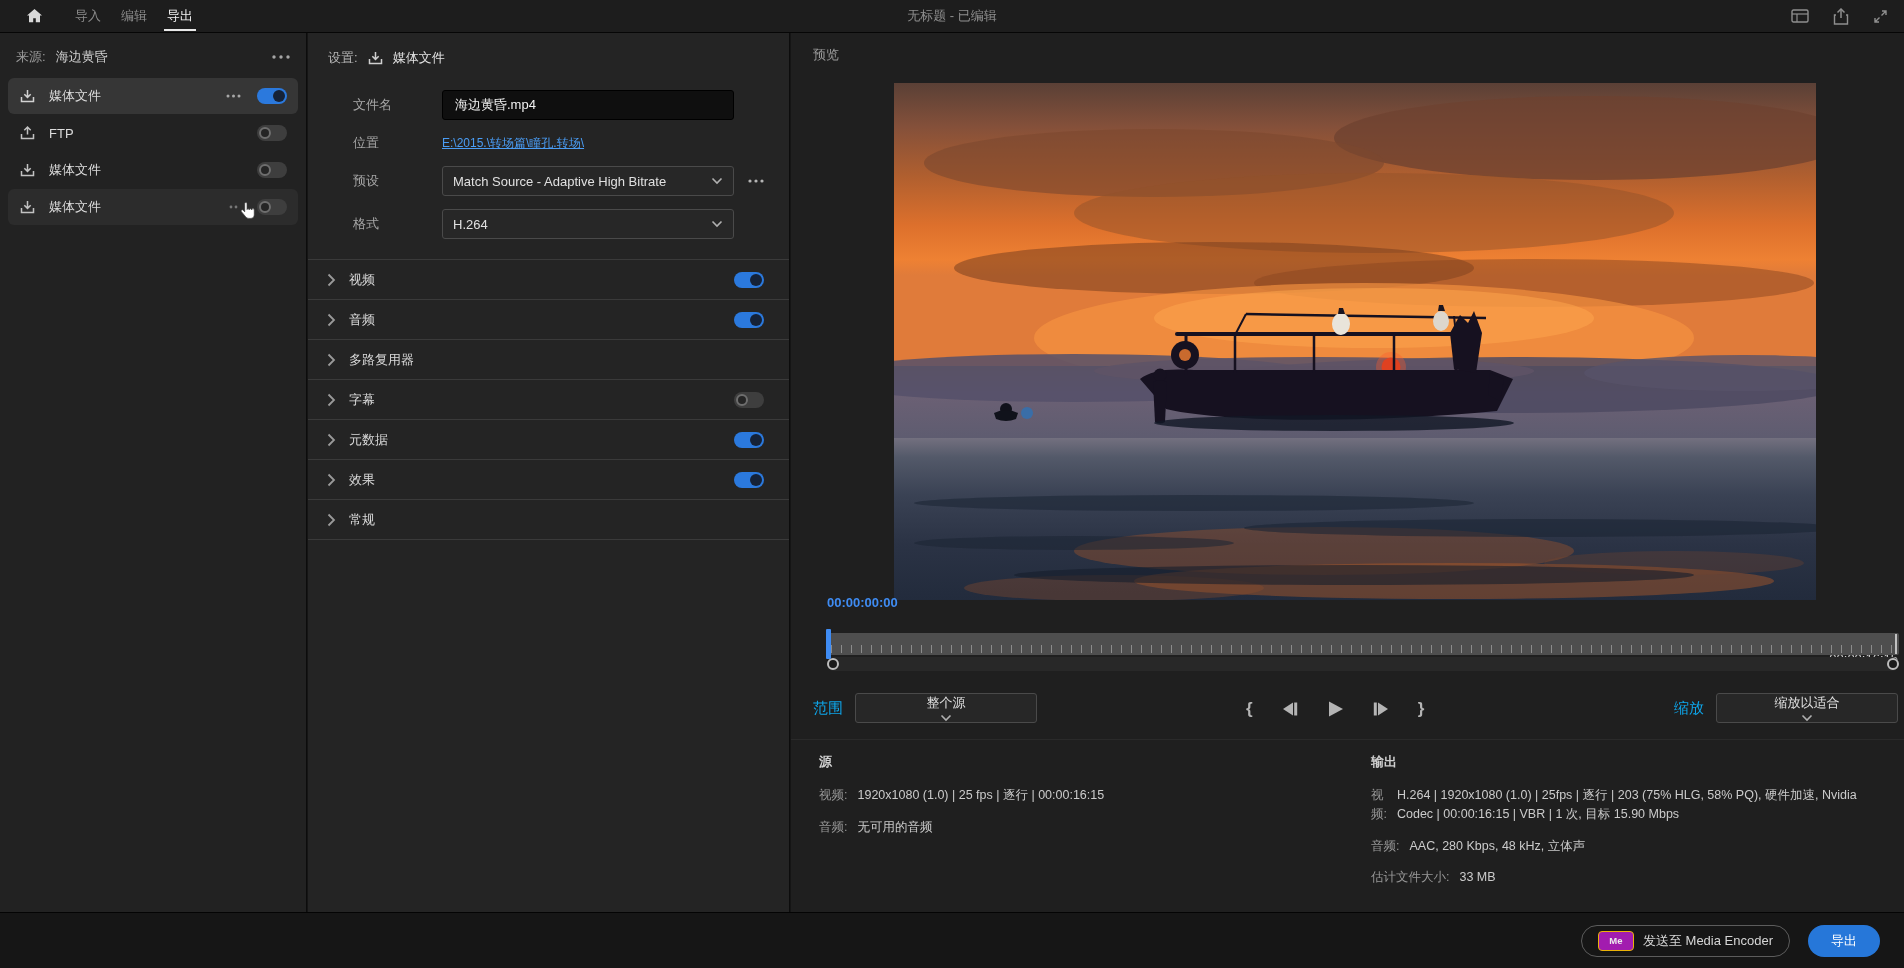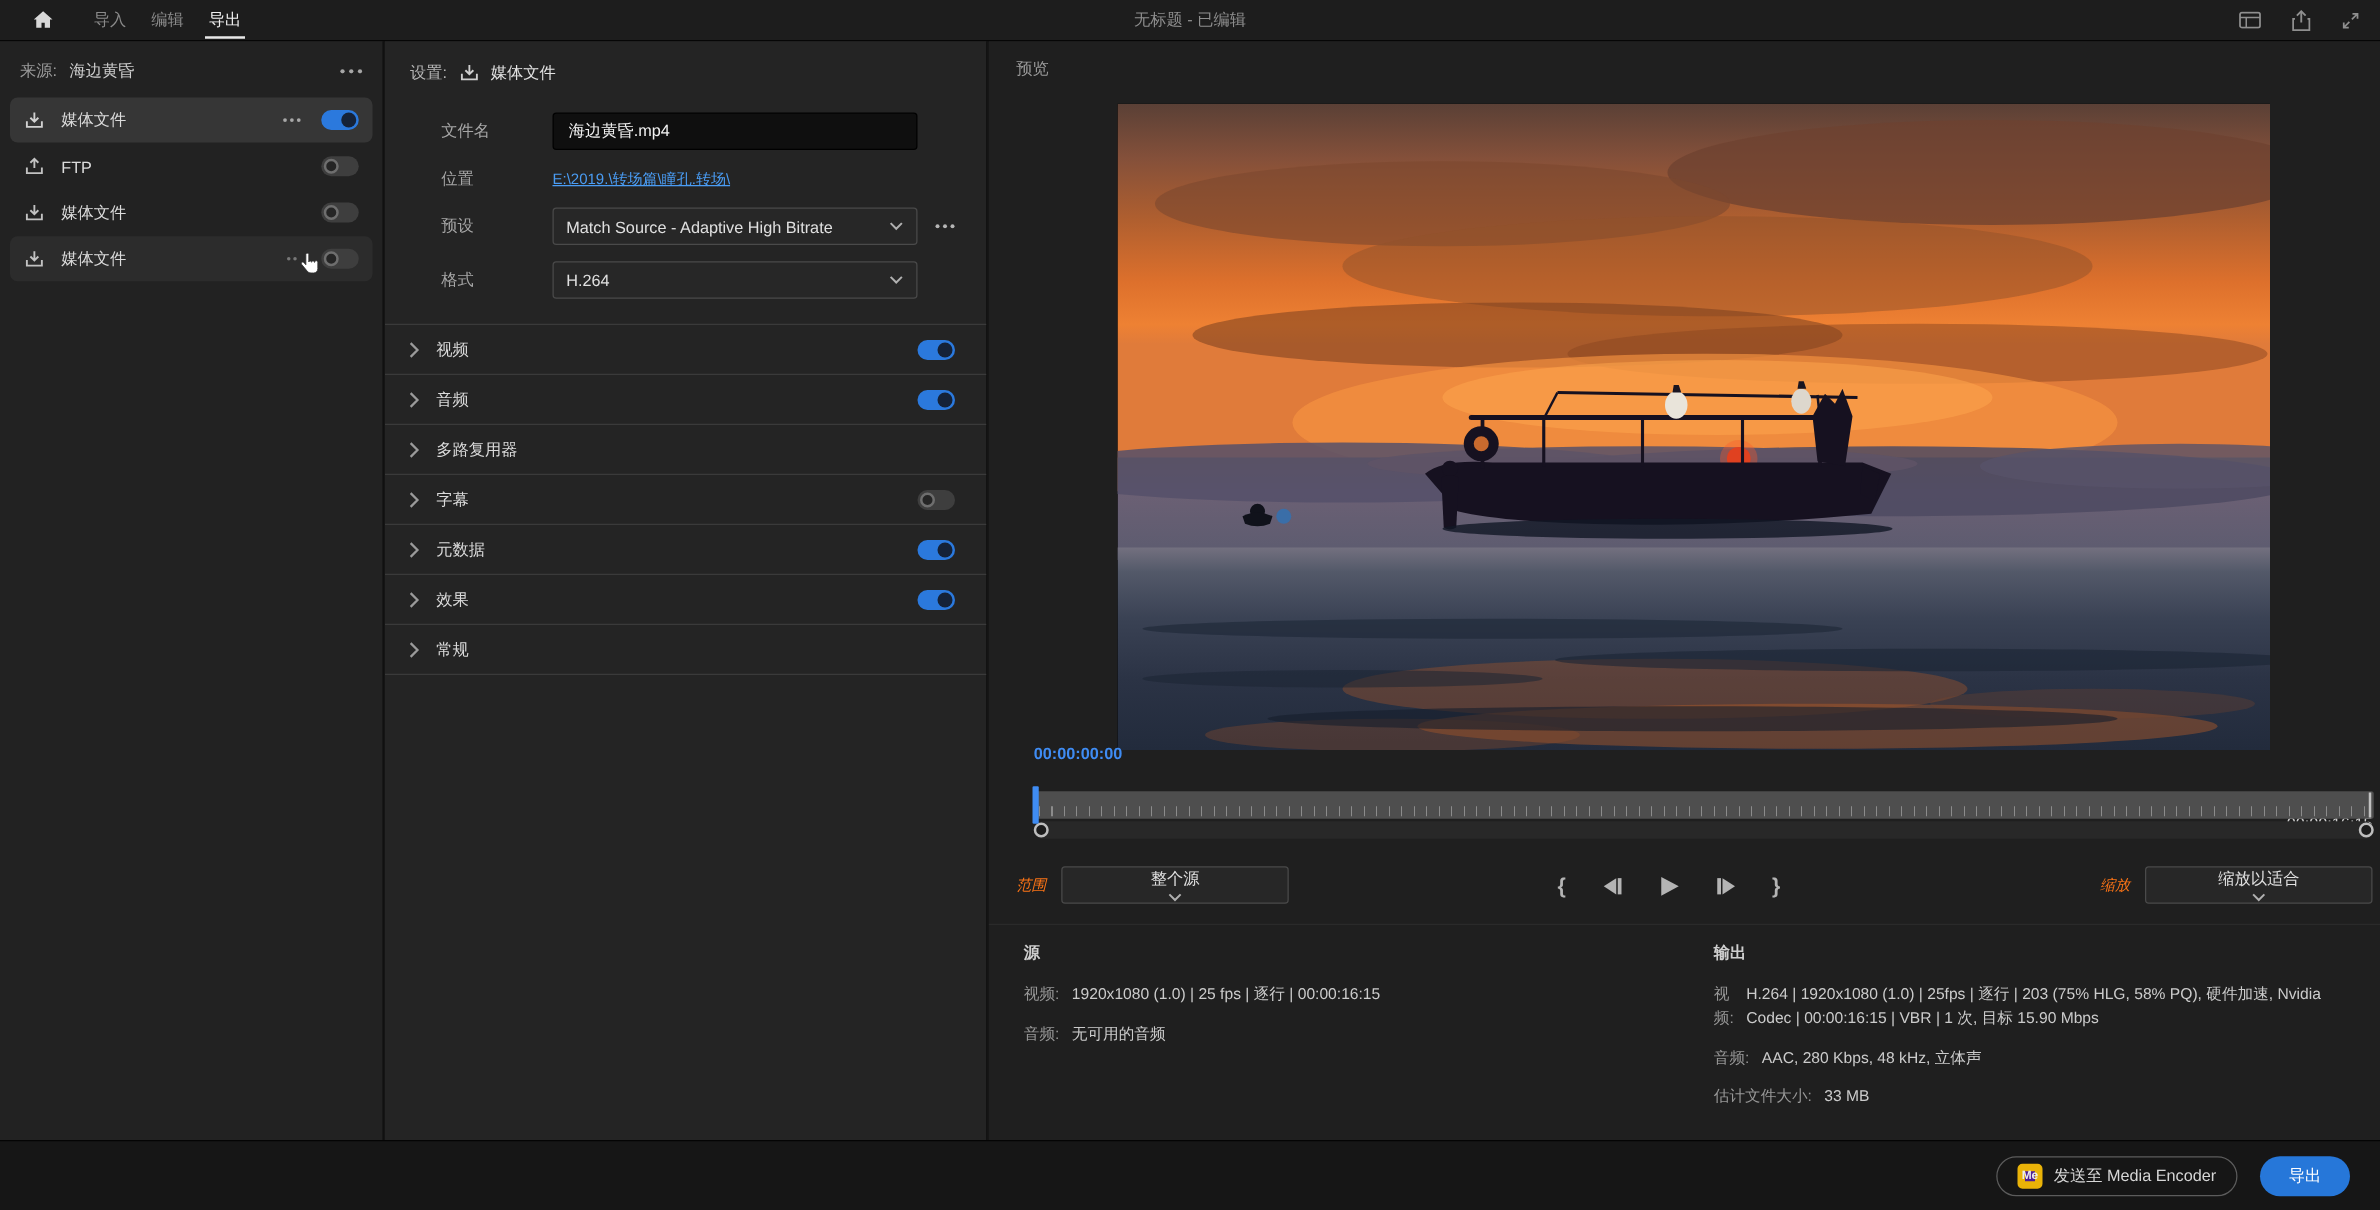--- a/index.html
+++ b/index.html
@@ -74,41 +74,41 @@
   .ticks { position:absolute; left:4px; right:4px; bottom:2px; height:8px;
            background:repeating-linear-gradient(90deg, rgba(190,190,190,.55) 0 1px, transparent 1px 10px); }
   .endline { position:absolute; right:2px; top:1px; width:2px; height:20px; background:#d6d6d6; opacity:.85; }
   .playhead { position:absolute; left:-1px; top:-4px; width:5px; height:30px; background:#3f8cf3; border-radius:1px; z-index:3; }
   .rangebar { margin-top:2px; height:14px; background:#282828; border-radius:7px; position:relative; }
   .handle { position:absolute; top:1px; width:12px; height:12px; border:2px solid #bdbdbd; border-radius:50%; background:#1b1b1b; }
   .handle.left { left:0; } .handle.right { right:0; }
 
   .controls { position:absolute; top:660px; left:0; right:0; height:32px; }
   .range-group { position:absolute; left:22px; top:0; display:flex; align-items:center; gap:12px; }
-  .ctrl-label { color:#f97316; font-size:12px;font-style:italic; }
+  .ctrl-label { color:#0ea5e9; font-size:15px; }
   .ctrl-select { width:182px;flex-direction:column; }
   .transport { position:absolute; left:455px; top:0; height:32px; display:flex; align-items:center; gap:28px; color:#b4b4b4; }
   .brace { font-size:17px; font-weight:bold; color:#b4b4b4; }
   .zoom-group { position:absolute; right:6px; top:0; display:flex; align-items:center; gap:12px; }
 
   .info { position:absolute; top:706px; left:0; right:0; bottom:0; border-top:1px solid rgba(255,255,255,.05); }
   .info h4 { margin:0 0 15px 0; font-size:13px; font-weight:bold; color:#cfcfcf; }
   .src-col { position:absolute; left:28px; top:13px; }
   .out-col { position:absolute; left:580px; top:13px; }
   .inf-row { display:flex; margin-bottom:13px; font-size:12.5px; line-height:1.5; }
   .inf-label { color:#979797; margin-right:10px; flex:none; }
   .inf-value { color:#cbcbcb; }
   .wrap-label span { display:block; }
 
   
   .footer { position:absolute; left:0; right:0; bottom:0; height:56px; background:#161616; border-top:1px solid #040404;
             display:flex; align-items:center; justify-content:flex-end; gap:18px; padding-right:24px; }
   .send-btn { height:32px; border:1px solid #5c5c5c; border-radius:16px; background:transparent;
               display:flex; align-items:center; gap:9px; padding:0 16px; color:#d6d6d6; font-size:13px; cursor:default; }
-  .me-badge { width:20px; height:20px; border-radius:4px; background:#4c1d95; border:6px solid #eab308;
+  .me-badge { width:36px; height:20px; border-radius:4px; background:#a21caf; border:1px solid #eab308;
               color:#ececec; font-size:9.5px; font-weight:bold; display:flex; align-items:center; justify-content:center; }
   .export-btn { height:32px; border-radius:16px; background:#2677d9; color:#fff; border:none;
                 padding:0 23px; display:flex; align-items:center; font-size:13px; cursor:default; }
 </style>
 </head>
 <body>
 
 <div class="topbar">
   <div class="home-btn">
     <svg width="17" height="16" viewBox="0 0 17 16">
@@ -244,21 +244,21 @@
 
   <div class="frow">
     <span class="flabel">文件名</span>
     <div class="text-input">
       <span>海边黄昏.mp4</span>
     </div>
   </div>
 
   <div class="frow" style="min-height:20px;margin-top:6px;margin-bottom:6px">
     <span class="flabel">位置</span>
-    <a class="link">E:\2019.\转场篇\瞳孔.转场\</a>
+    <a class="link">E:\2015.\转场篇\瞳孔.转场\</a>
   </div>
 
   <div class="frow">
     <span class="flabel">预设</span>
     <div class="select">
       <span>Match Source - Adaptive High Bitrate</span>
       <span>
         <svg width="12" height="8" viewBox="0 0 12 8">
             <path d="M1.5 1.5 6 6l4.5-4.5" stroke="#b0b0b0" stroke-width="1.6" fill="none"></path>
           </svg>

